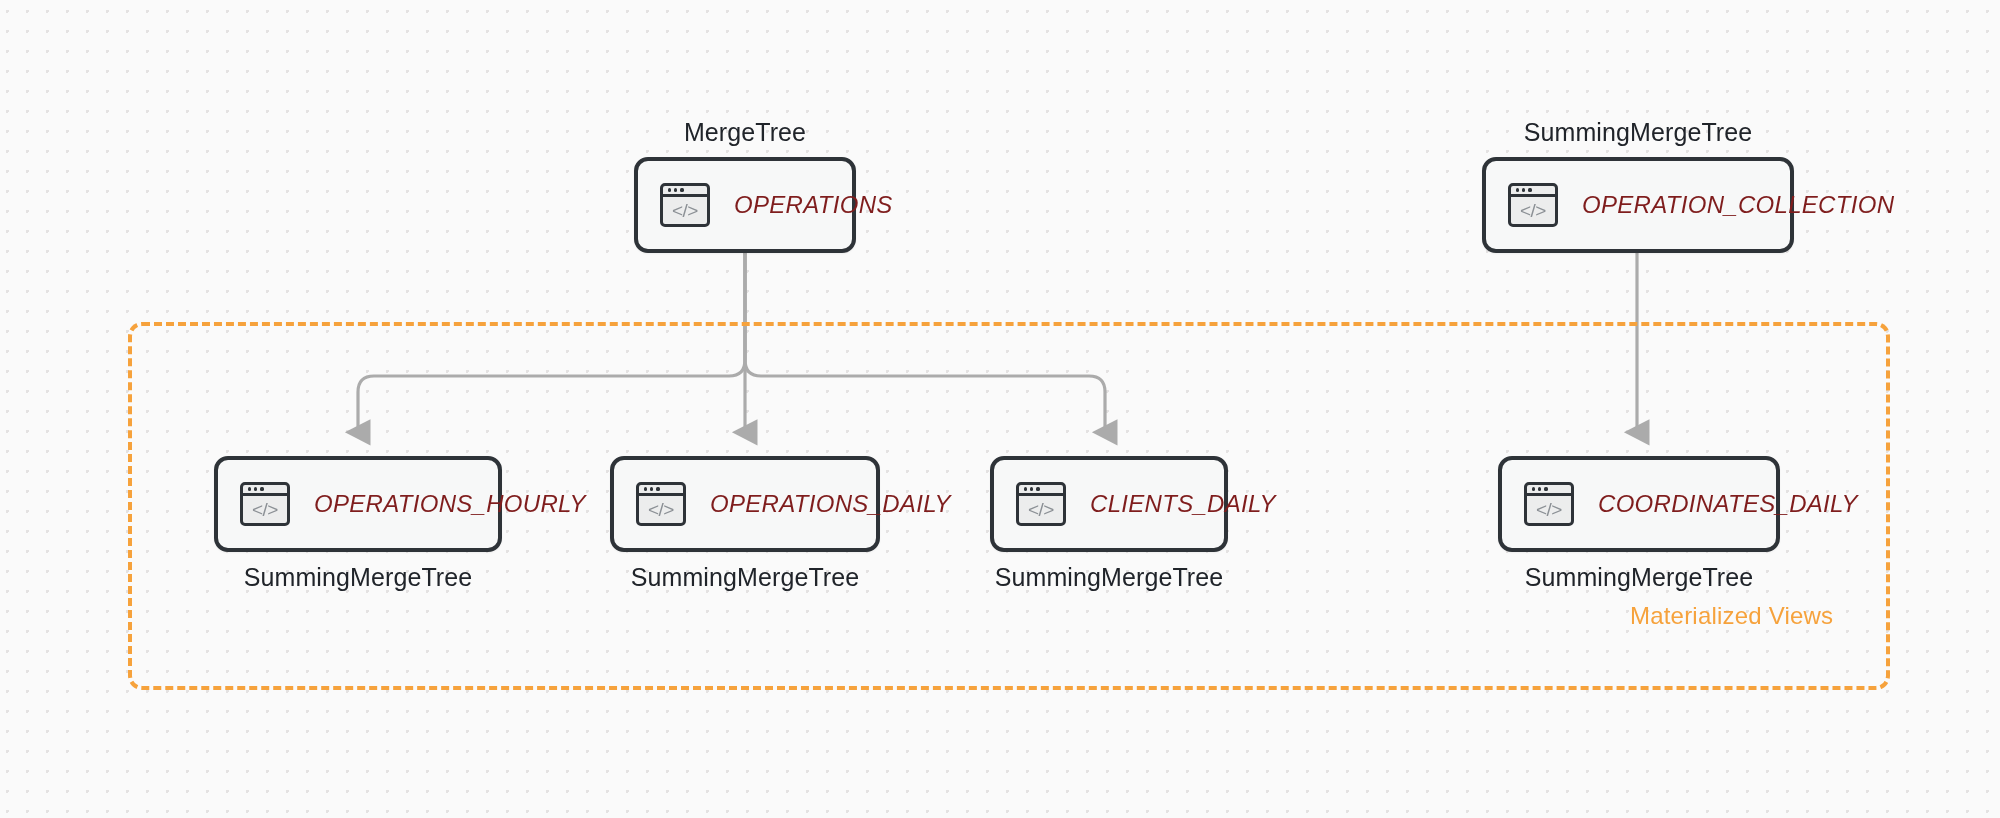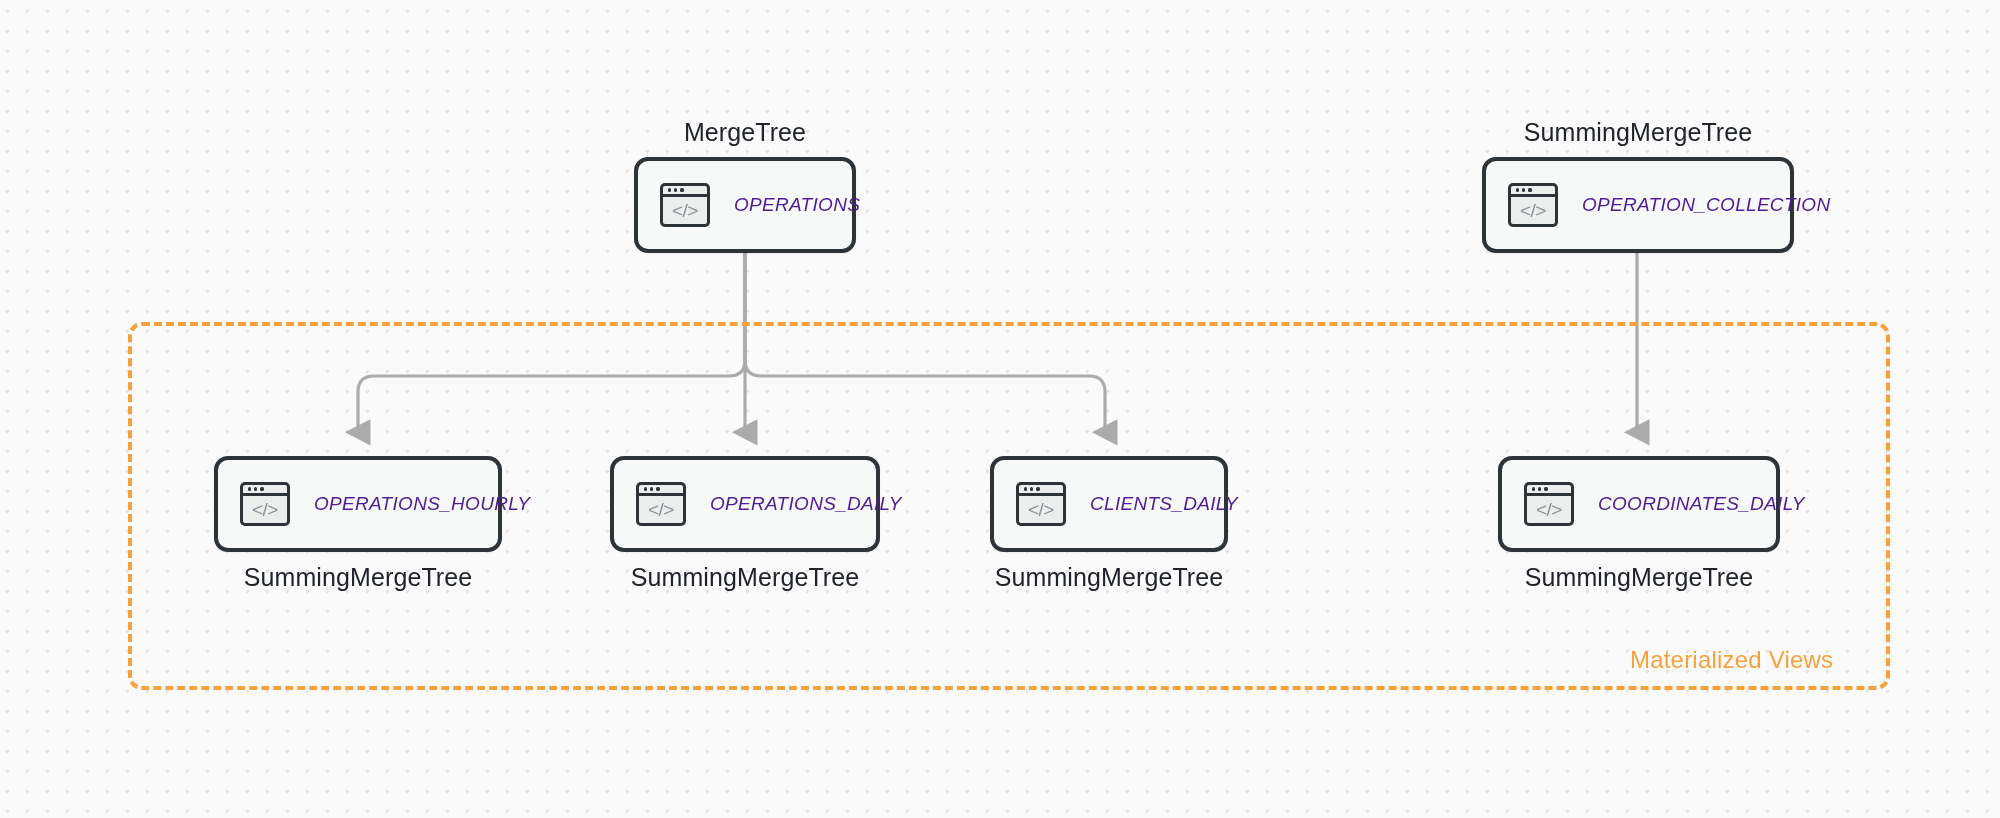--- a/index.html
+++ b/index.html
@@ -111,22 +111,22 @@
     color: #8b9095;
     font-size: 19px;
     font-weight: 400;
     line-height: 1;
     letter-spacing: -0.5px;
     font-family: "Liberation Sans", sans-serif;
   }
   .node-title {
     margin-left: 24px;
     font-style: italic;
-    font-size: 19px;
-    color: #4c1d95;
+    font-size: 24px;
+    color: #7f1d1d;
     white-space: nowrap;
     letter-spacing: 0.3px;
     text-align: center;
   }
 
   
   .engine-label {
     position: absolute;
     font-size: 25px;
     color: #20242a;
@@ -150,21 +150,21 @@
     <path d="M 745 253 L 745 432" fill="none" stroke="#ababab" stroke-width="3.2" marker-end="url(#arrowhead)"></path>
 
     <path d="M 745 253 L 745 360 Q 745 376 729 376 L 374 376 Q 358 376 358 392 L 358 432" fill="none" stroke="#ababab" stroke-width="3.2" marker-end="url(#arrowhead)"></path>
 
     <path d="M 745 253 L 745 360 Q 745 376 761 376 L 1089 376 Q 1105 376 1105 392 L 1105 432" fill="none" stroke="#ababab" stroke-width="3.2" marker-end="url(#arrowhead)"></path>
 
     <path d="M 1637 253 L 1637 432" fill="none" stroke="#ababab" stroke-width="3.2" marker-end="url(#arrowhead)"></path>
   </svg>
 
   <div class="group-box" style="left:128px; top:322px; width:1762px; height:368px;"></div>
-  <div class="group-label" style="left:1630px; top:646px;">Materialized Views</div>
+  <div class="group-label" style="left:1630px; top:602px;">Materialized Views</div>
 
   <div class="engine-label" style="left:634px; top:118px; width:222px;">MergeTree</div>
   <div class="node" style="left:634px; top:157px; width:222px; height:96px;">
     <div class="node-icon">
       <div class="frame">
         <div class="titlebar">
           <span class="dot"></span>
           <span class="dot"></span>
           <span class="dot"></span>
         </div>

